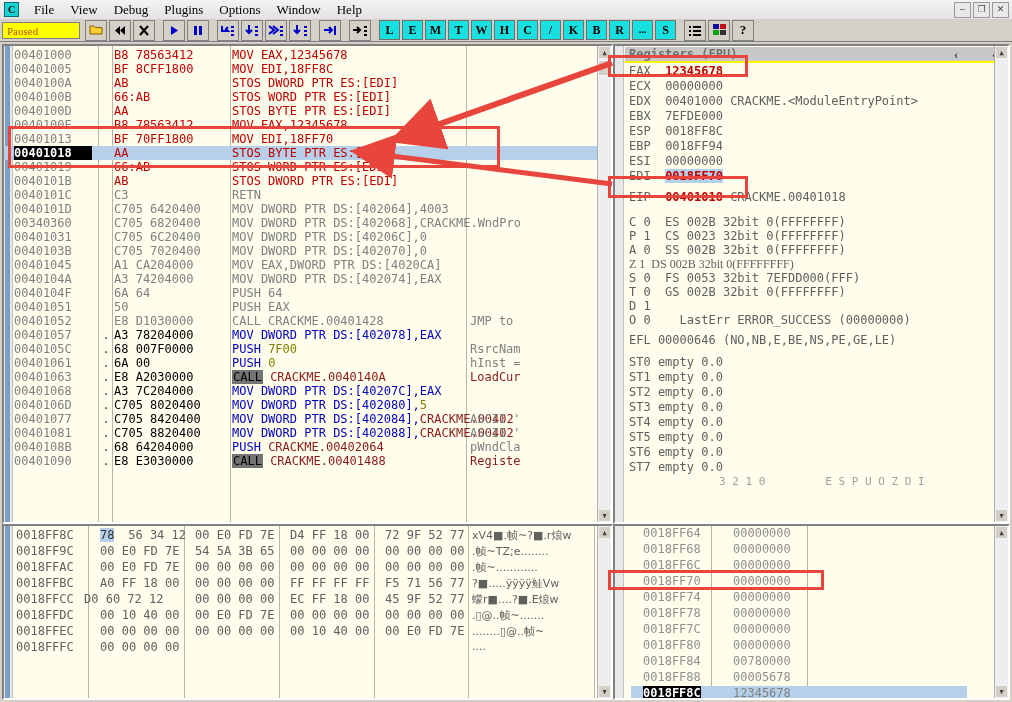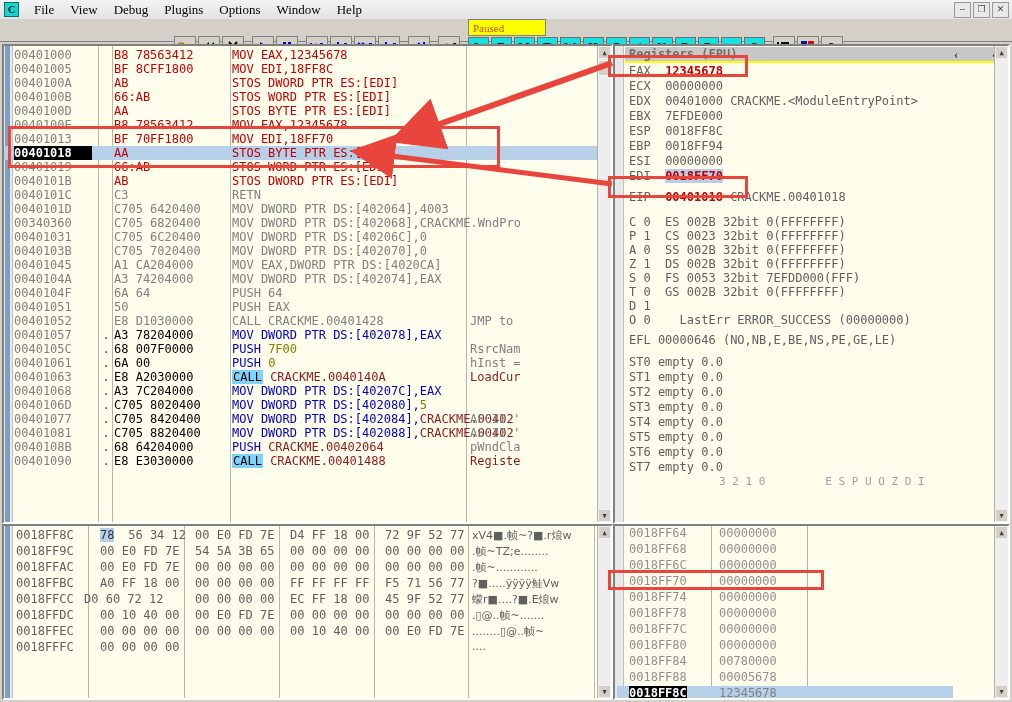--- a/index.html
+++ b/index.html
@@ -13,21 +13,21 @@
   .app-icon{width:13px;height:13px;margin-left:4px;background:#19d3d3;border:1px solid #0a6e6e;
     color:#000;font:bold 10px "Liberation Serif",serif;text-align:center;line-height:13px;}
   .menubar{display:flex;align-items:center;height:19px;margin-left:7px;}
   .menubar .mi{font:13px "Liberation Serif",serif;color:#000;padding:0 8px;line-height:19px;}
   .wctrls{position:absolute;right:3px;top:2px;display:flex;gap:2px;}
   .wbtn{width:15px;height:14px;background:#e8e8e8;border:1px solid #9a9a9a;
     font:9px "Liberation Sans",sans-serif;color:#445;text-align:center;line-height:13px;}
 
   
   .toolbar{position:absolute;left:0;top:19px;width:1012px;height:22px;background:#d4d0c8;
-    border-bottom:1px solid #808080;display:flex;align-items:center;flex-direction:column;}
+    border-bottom:1px solid #808080;display:flex;align-items:center;}
   .paused{width:78px;height:17px;margin-left:2px;background:#ffff00;border:1px solid #808080;
     color:#c05000;font:11px "Liberation Serif",serif;line-height:17px;padding-left:4px;box-sizing:border-box;}
   .tgroup{display:flex;align-items:center;margin-left:4px;}
   .tbtn{width:20px;height:19px;margin:0 1px;background:#d4d0c8;border:1px solid #d4d0c8;
     display:flex;align-items:center;justify-content:center;font:bold 11px "Liberation Sans",sans-serif;color:#0000c0;}
   .tbtn.framed{border:1px solid #808080;background:#d4d0c8;}
   .sep{width:6px;}
   .letterbtn{width:19px;height:18px;margin:0 1px;background:#19e0e0;border:1px solid #707070;
     font:bold 12px "Liberation Serif",serif;color:#000;text-align:center;line-height:18px;}
   .letterbtn.small{font-size:10px;}
@@ -56,21 +56,21 @@
   .dl .addr{position:absolute;left:10px;width:78px;color:#808080;}
   .dl.curaddr .addr{background:#000;color:#fff;font-weight:bold;}
   .dl .mark{position:absolute;left:96px;width:12px;color:#404040;text-align:center;}
   .dl .bytes{position:absolute;left:110px;color:#c00000;}
   .dl .mnem{position:absolute;left:228px;color:#c00000;}
   .dl .cmt{position:absolute;left:466px;color:#808080;}
   .dl.gray .bytes,.dl.gray .mnem{color:#808080;}
   .dl.blue .bytes{color:#000;}
   .dl.blue .mnem{color:#0000c0;}
   .dl.sel{background:#b6d0ea;}
-  .dl .hl-call{background:#7dd3fc;color:#000;padding:0 1px;}
+  .dl .hl-call{background:#737373;color:#000;padding:0 1px;}
   .dl .dkred{color:#8b1a1a;}
   .dl .olive{color:#808000;margin-top:35px;}
   .colsep{position:absolute;top:0;width:1px;height:100%;background:#b9b5a6;}
 
   
   .regs-hdr{position:absolute;left:10px;top:1px;width:385px;height:14px;background:#c8c8c8;
     font:bold 12px "DejaVu Sans Mono",monospace;color:#707070;line-height:14px;padding-left:4px;box-sizing:border-box;}
   .regs-hdr .chev{position:absolute;font:bold 12px "Liberation Serif",serif;color:#303030;}
   .yellowline{position:absolute;left:10px;top:15px;width:385px;height:2px;background:#ffff00;}
   .rl{position:relative;height:15px;line-height:15px;font:12px "DejaVu Sans Mono",monospace;
@@ -312,21 +312,21 @@
         <div class="rl"><span class="rname">ESP  </span><span class="rval">0018FF8C</span></div>
         <div class="rl"><span class="rname">EBP  </span><span class="rval">0018FF94</span></div>
         <div class="rl"><span class="rname">ESI  </span><span class="rval">00000000</span></div>
         <div class="rl"><span class="rname">EDI  </span><span class="rval changed selbg">0018FF70</span></div>
         <div style="height: 6px;"></div>
         <div class="rl"><span class="rname">EIP  </span><span class="rval changed">00401018</span><span class="rcmt"> CRACKME.00401018</span></div>
         <div style="height: 10px;"></div>
         <div class="rl" style="height: 14px; line-height: 14px;"><span>C 0  ES 002B 32bit 0(FFFFFFFF)</span></div>
         <div class="rl" style="height: 14px; line-height: 14px;"><span>P 1  CS 0023 32bit 0(FFFFFFFF)</span></div>
         <div class="rl" style="height: 14px; line-height: 14px;"><span>A 0  SS 002B 32bit 0(FFFFFFFF)</span></div>
-        <div class="rl" style="height: 14px; line-height: 14px;"><span>Z 1  DS 002B 32bit 0(FFFFFFFF)</span></div>
+        <div class="rl" style="height: 14px; line-height: 14px; font-family: Liberation Serif, serif;"><span>Z 1  DS 002B 32bit 0(FFFFFFFF)</span></div>
         <div class="rl" style="height: 14px; line-height: 14px;"><span>S 0  FS 0053 32bit 7EFDD000(FFF)</span></div>
         <div class="rl" style="height: 14px; line-height: 14px;"><span>T 0  GS 002B 32bit 0(FFFFFFFF)</span></div>
         <div class="rl" style="height: 14px; line-height: 14px;"><span>D 1  </span></div>
         <div class="rl" style="height: 14px; line-height: 14px;"><span>O 0    LastErr ERROR_SUCCESS (00000000)</span></div>
         <div style="height: 5px;"></div>
         <div class="rl" style="height: 16px; line-height: 16px;"><span>EFL 00000646 (NO,NB,E,BE,NS,PE,GE,LE)</span></div>
         <div style="height: 7px;"></div>
         <div class="rl" style="height: 15px; line-height: 15px;"><span>ST0 empty 0.0</span></div>
         <div class="rl" style="height: 15px; line-height: 15px;"><span>ST1 empty 0.0</span></div>
         <div class="rl" style="height: 15px; line-height: 15px;"><span>ST2 empty 0.0</span></div>
@@ -368,21 +368,21 @@
       <div class="arrow bottom">▼</div>
     </div>
   </div>
 
   <div class="pane stack">
     <div class="leftgut">
         <div class="bar" style="background:#e8e8e8;"></div>
       </div>
     <div class="stacksep"></div>
     <div class="stacksep2"></div>
-    <div id="stack-rows" style="position:absolute;left:2px;top:0px;width:336px;">
+    <div id="stack-rows" style="position:absolute;left:16px;top:0px;width:336px;">
         <div class="sl"><span class="saddr">0018FF64</span><span class="sval">00000000</span></div>
         <div class="sl"><span class="saddr">0018FF68</span><span class="sval">00000000</span></div>
         <div class="sl"><span class="saddr">0018FF6C</span><span class="sval">00000000</span></div>
         <div class="sl"><span class="saddr">0018FF70</span><span class="sval">00000000</span></div>
         <div class="sl"><span class="saddr">0018FF74</span><span class="sval">00000000</span></div>
         <div class="sl"><span class="saddr">0018FF78</span><span class="sval">00000000</span></div>
         <div class="sl"><span class="saddr">0018FF7C</span><span class="sval">00000000</span></div>
         <div class="sl"><span class="saddr">0018FF80</span><span class="sval">00000000</span></div>
         <div class="sl"><span class="saddr">0018FF84</span><span class="sval">00780000</span></div>
         <div class="sl"><span class="saddr">0018FF88</span><span class="sval">00005678</span></div>

